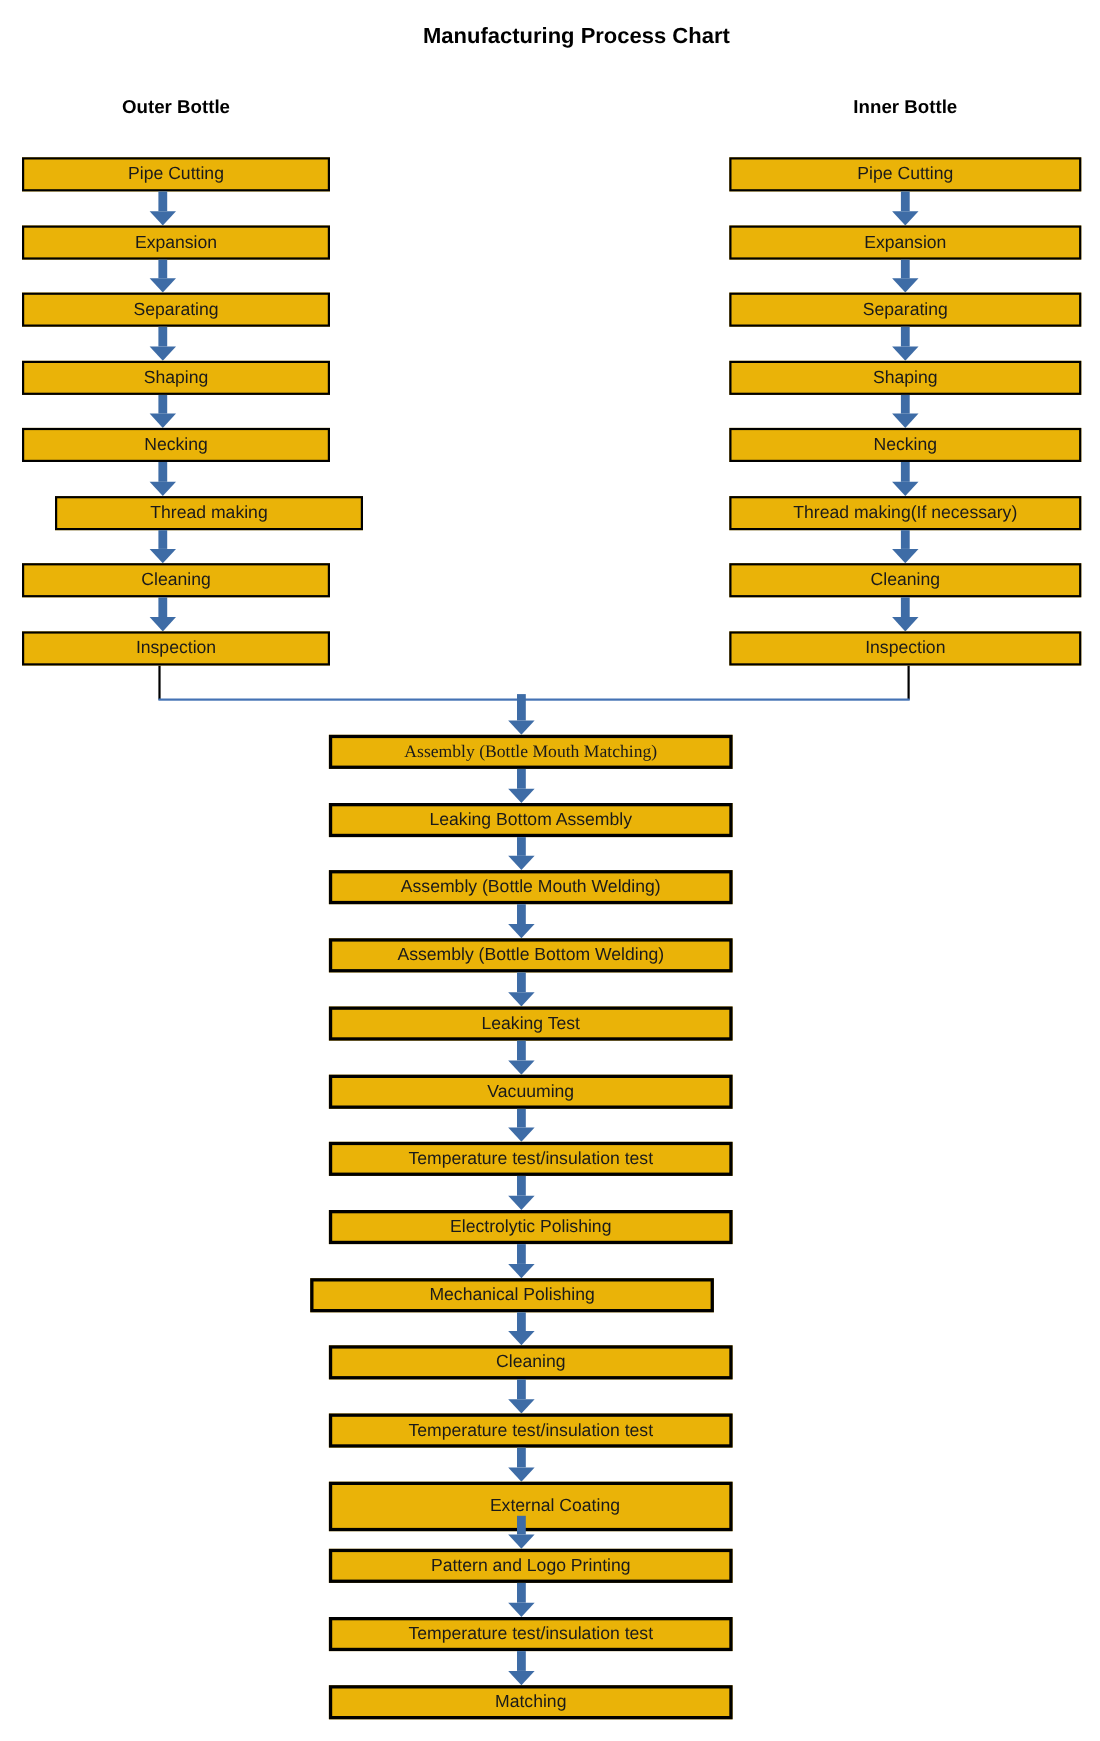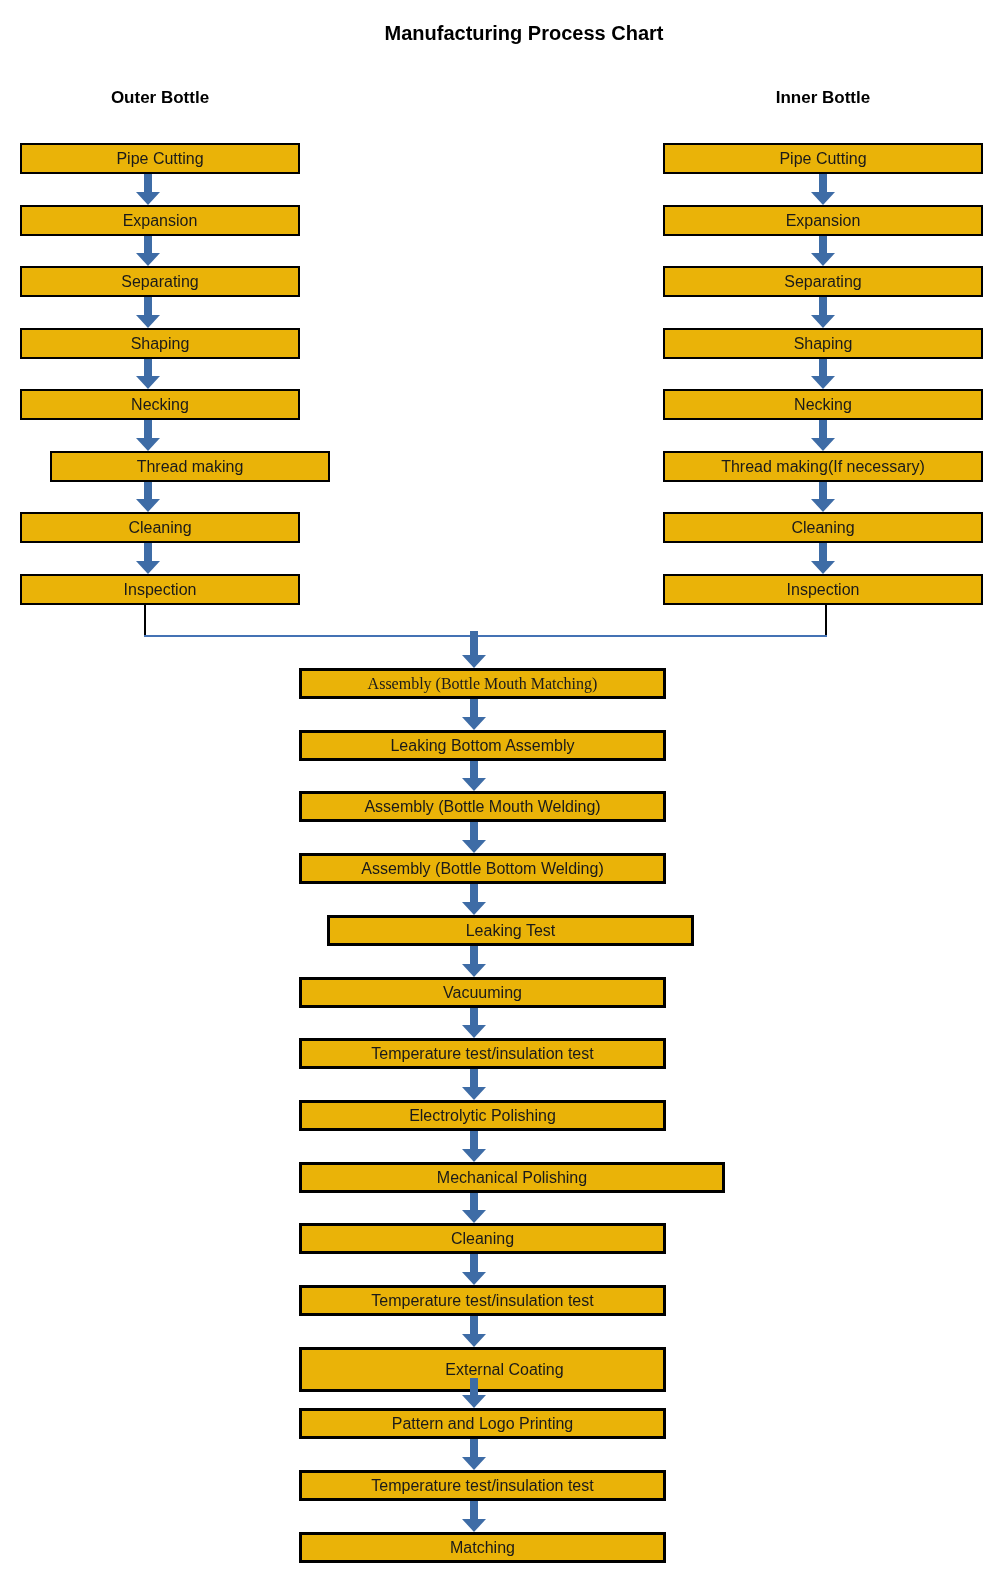--- a/index.html
+++ b/index.html
@@ -184,41 +184,41 @@
       <div class="box main" style="left: 299px; top: 791px; width: 367px; height: 31px;">Assembly (Bottle Mouth Welding)</div>
       <div class="arrow" style="left: 462px; top: 822px; height: 31px;">
         <div class="stem"></div>
         <div class="head"></div>
       </div>
       <div class="box main" style="left: 299px; top: 853px; width: 367px; height: 31px;">Assembly (Bottle Bottom Welding)</div>
       <div class="arrow" style="left: 462px; top: 884px; height: 31px;">
         <div class="stem"></div>
         <div class="head"></div>
       </div>
-      <div class="box main" style="left: 299px; top: 915px; width: 367px; height: 31px; margin-left: 28px;">Leaking Test</div>
+      <div class="box main" style="left: 299px; top: 915px; width: 367px; height: 31px;">Leaking Test</div>
       <div class="arrow" style="left: 462px; top: 946px; height: 31px;">
         <div class="stem"></div>
         <div class="head"></div>
       </div>
       <div class="box main" style="left: 299px; top: 977px; width: 367px; height: 31px;">Vacuuming</div>
       <div class="arrow" style="left: 462px; top: 1008px; height: 30px;">
         <div class="stem"></div>
         <div class="head"></div>
       </div>
       <div class="box main" style="left: 299px; top: 1038px; width: 367px; height: 31px;">Temperature test/insulation test</div>
       <div class="arrow" style="left: 462px; top: 1069px; height: 31px;">
         <div class="stem"></div>
         <div class="head"></div>
       </div>
       <div class="box main" style="left: 299px; top: 1100px; width: 367px; height: 31px;">Electrolytic Polishing</div>
       <div class="arrow" style="left: 462px; top: 1131px; height: 31px;">
         <div class="stem"></div>
         <div class="head"></div>
       </div>
-      <div class="box main" style="left: 299px; top: 1162px; width: 426px; height: 31px;">Mechanical Polishing</div>
+      <div class="box main" style="left: 282px; top: 1162px; width: 367px; height: 31px;">Mechanical Polishing</div>
       <div class="arrow" style="left: 462px; top: 1193px; height: 30px;">
         <div class="stem"></div>
         <div class="head"></div>
       </div>
       <div class="box main" style="left: 299px; top: 1223px; width: 367px; height: 31px;">Cleaning</div>
       <div class="arrow" style="left: 462px; top: 1254px; height: 31px;">
         <div class="stem"></div>
         <div class="head"></div>
       </div>
       <div class="box main" style="left: 299px; top: 1285px; width: 367px; height: 31px;">Temperature test/insulation test</div>

